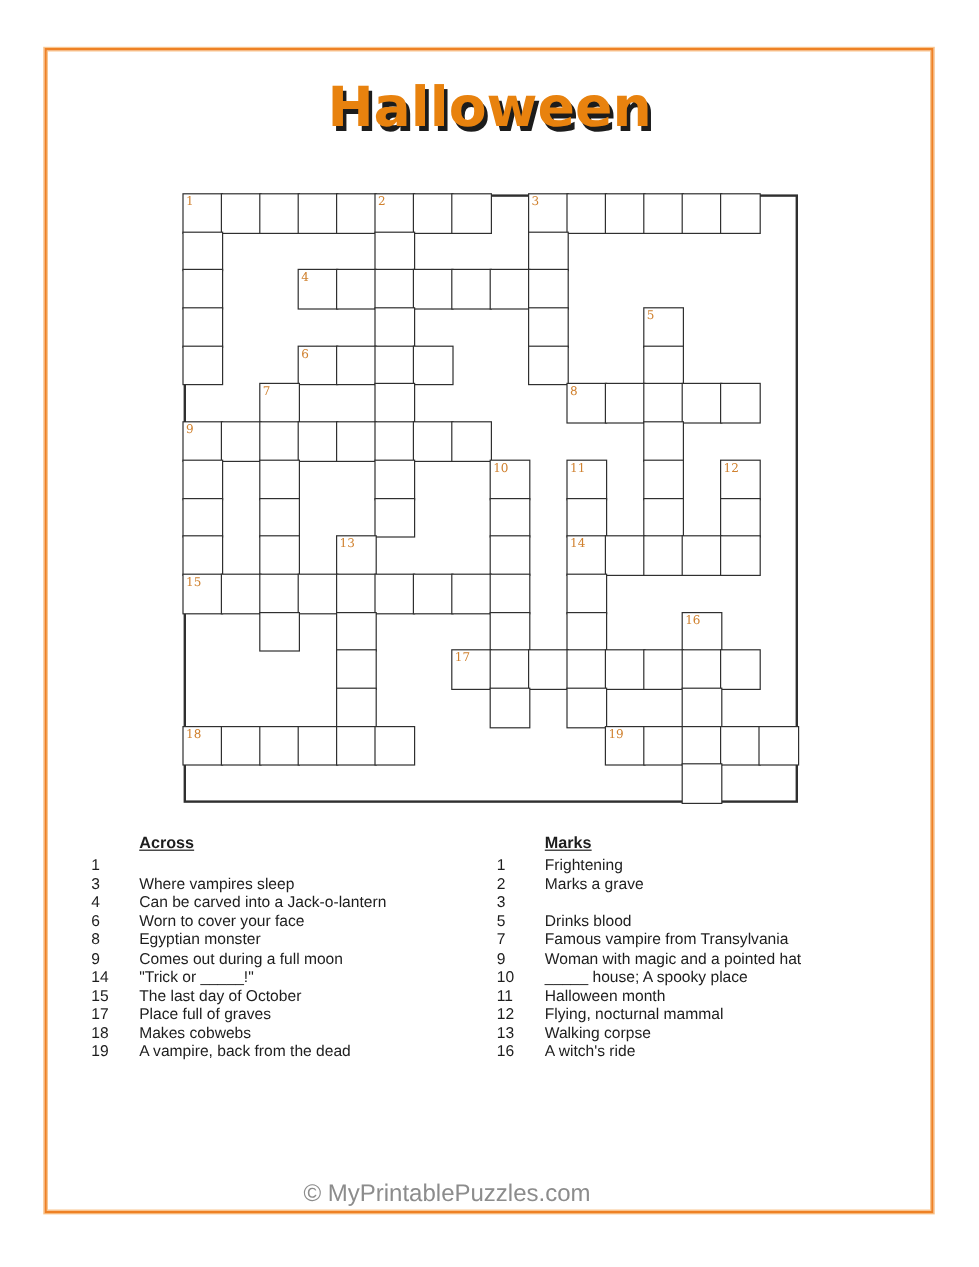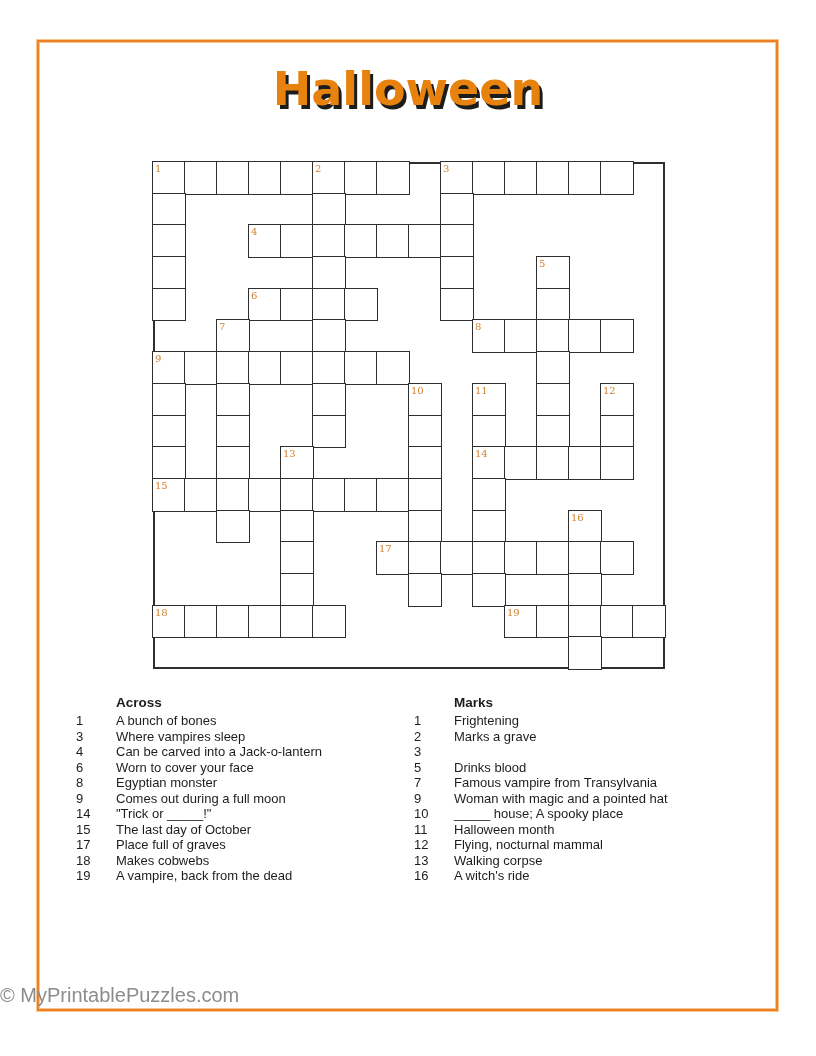--- a/index.html
+++ b/index.html
@@ -45,27 +45,27 @@
   .cell .num{
     position:absolute;left:2px;top:0px;
     font-family:"DejaVu Serif",serif;font-size:10px;line-height:13px;
     color:var(--cell-number);
   }
   .clue-block{position:absolute;top:695px;color:var(--clue-text);}
   #across{left:76px;width:335px;}
   #down{left:414px;width:350px;}
   .clue-head{
     margin:0 0 2px 40px;font-size:13.5px;font-weight:bold;
-    line-height:16px;
+    text-decoration:underline;line-height:16px;
   }
   .clue-row{display:flex;font-size:13px;line-height:15.55px;}
   .clue-row .n{flex:0 0 40px;}
   .clue-row .t{flex:1;}
   .footer{
-    position:absolute;left:0;right:71px;top:984px;text-align:left;
+    position:absolute;left:0;right:71px;top:984px;text-align:center;
     font-size:20px;color:var(--footer-gray);
   }
 </style>
 </head>
 <body>
 
 <div class="page">
   <div class="frame"></div>
 
   <h1 class="title">Halloween</h1>
@@ -225,21 +225,20 @@
       <div class="cell" style="grid-area: 15 / 15;"></div>
       <div class="cell" style="grid-area: 15 / 16;"></div>
       <div class="cell" style="grid-area: 16 / 14;"></div>
     </div>
 
   <div class="clue-block" id="across">
     <p class="clue-head">Across</p>
     <div class="clue-list">
         <div class="clue-row">
           <span class="n">1</span>
-          <span class="t">A bunch of bones</span>
         </div>
         <div class="clue-row">
           <span class="n">3</span>
           <span class="t">Where vampires sleep</span>
         </div>
         <div class="clue-row">
           <span class="n">4</span>
           <span class="t">Can be carved into a Jack-o-lantern</span>
         </div>
         <div class="clue-row">

